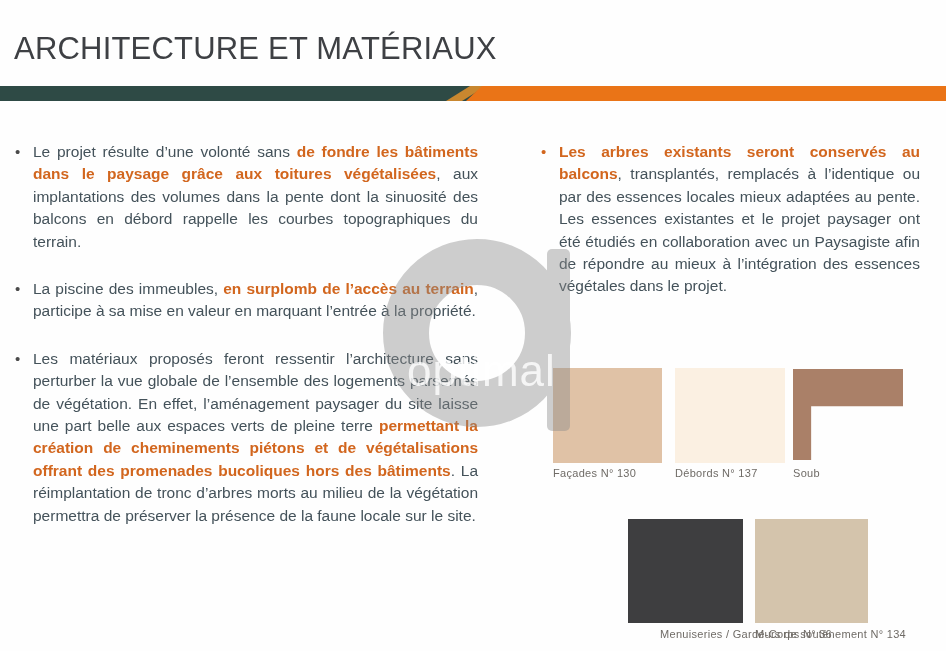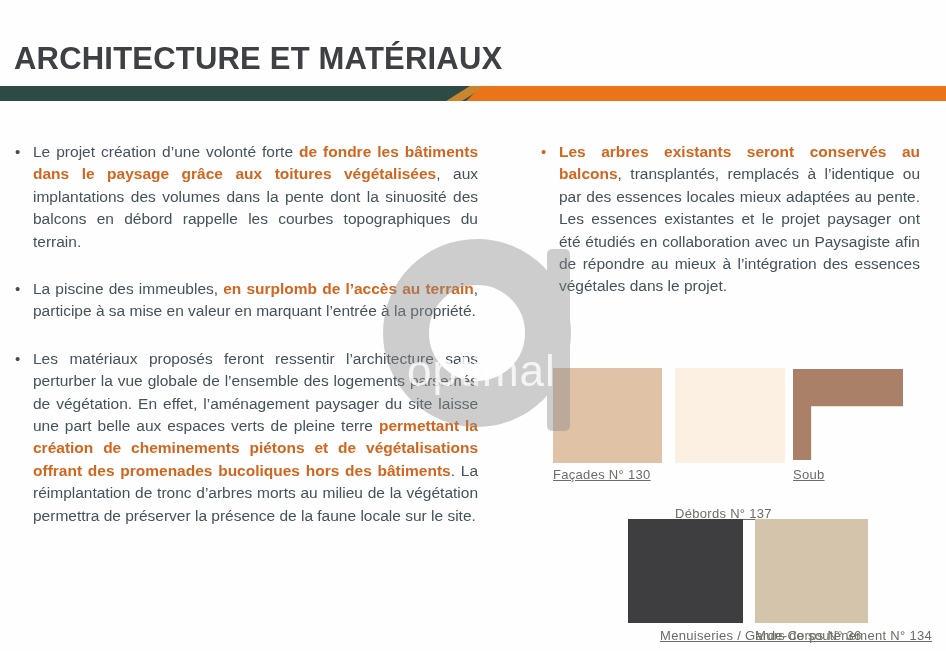--- a/index.html
+++ b/index.html
@@ -3,22 +3,22 @@
 <meta charset="utf-8">
 <style>
   html,body{margin:0;padding:0;}
   body{
     width:946px;height:651px;position:relative;overflow:hidden;
     background:#fefefe;
     font-family:"Liberation Sans","DejaVu Sans",sans-serif;
   }
   
   .title{
-    position:absolute;left:14px;top:20px;width:920px;
-    font-size:31px;font-weight:bold;letter-spacing:0.2px;
+    position:absolute;left:14px;top:10px;width:920px;
+    font-size:31px;font-weight:normal;letter-spacing:0.2px;
     color:var(--title-color,#3e4044);
     white-space:nowrap;
   }
   .bar{
     position:absolute;left:0;top:86px;width:946px;height:15px;
     background:var(--bar-teal,#2e4a45);
   }
   .bar-wedge{
     position:absolute;left:446px;top:0;width:40px;height:100%;
     background:var(--bar-wedge,#c8872f);
@@ -59,48 +59,48 @@
   }
   .wm-word{
     position:absolute;left:407px;top:346px;
     font-size:44px;font-weight:normal;letter-spacing:1px;
     color:rgba(255,255,255,0.8);
   }
   
   .swatch{position:absolute;z-index:1;}
   .swatch-label{
     position:absolute;z-index:1;
-    font-size:13px;letter-spacing:0.3px;color:#6f6b66;white-space:nowrap;text-decoration:underline;
+    font-size:11px;letter-spacing:0.3px;color:#6f6b66;white-space:nowrap;
   }
   .sw-r1-0{left:553px;top:368px;width:109px;height:95px;}
   .sw-r1-1{left:675px;top:368px;width:110px;height:95px;}
   .sw-r1-2{left:793px;top:369px;width:110px;height:91px;
            clip-path:polygon(0 0,100% 0,100% 41%,16.5% 41%,16.5% 100%,0 100%);}
   .lb-r1-0{left:553px;top:467px;}
-  .lb-r1-1{left:675px;top:467px;margin-top:39px;}
+  .lb-r1-1{left:675px;top:467px;}
   .lb-r1-2{left:793px;top:467px;}
   .sw-r2-0{left:628px;top:519px;width:115px;height:104px;
            background-image:repeating-linear-gradient(45deg,rgba(255,255,255,0.03) 0 2px,rgba(0,0,0,0.05) 2px 4px);}
   .sw-r2-1{left:755px;top:519px;width:113px;height:104px;}
   .lb-r2-0{left:628px;top:628px;margin-left:32px;}
   .lb-r2-1{left:755px;top:628px;}
 </style>
 </head>
 <body style="--bar-teal: #2e4a45; --bar-orange: #ea7417; --bar-wedge: #c8872f; --accent: #d2661e; --body-color: #44525a; --title-color: #3e4044;">
 
 <h1 class="title">ARCHITECTURE ET MATÉRIAUX</h1>
 <div class="bar">
   <div class="bar-wedge"></div>
   <div class="bar-orange"></div>
 </div>
 
 <div class="col col-left" id="col-left">
     <div class="bullet-row">
       <span class="dot">•</span>
-      <div class="para"><span>Le projet création d’une volonté forte </span><span class="accent">de fondre les bâtiments dans le paysage grâce aux toitures végétalisées</span><span>, aux implantations des volumes dans la pente dont la sinuosité des balcons en débord rappelle les courbes topographiques du terrain.</span></div>
+      <div class="para"><span>Le projet résulte d’une volonté sans </span><span class="accent">de fondre les bâtiments dans le paysage grâce aux toitures végétalisées</span><span>, aux implantations des volumes dans la pente dont la sinuosité des balcons en débord rappelle les courbes topographiques du terrain.</span></div>
     </div>
     <div class="bullet-row">
       <span class="dot">•</span>
       <div class="para"><span>La piscine des immeubles, </span><span class="accent">en surplomb de l’accès au terrain</span><span>, participe à sa mise en valeur en marquant l’entrée à la propriété.</span></div>
     </div>
     <div class="bullet-row">
       <span class="dot">•</span>
       <div class="para"><span>Les matériaux proposés feront ressentir l’architecture sans perturber la vue globale de l’ensemble des logements parsemés de végétation. En effet, l’aménagement paysager du site laisse une part belle aux espaces verts de pleine terre </span><span class="accent">permettant la création de cheminements piétons et de végétalisations offrant des promenades bucoliques hors des bâtiments</span><span>. La réimplantation de tronc d’arbres morts au milieu de la végétation permettra de préserver la présence de la faune locale sur le site.</span></div>
     </div>
   </div>

